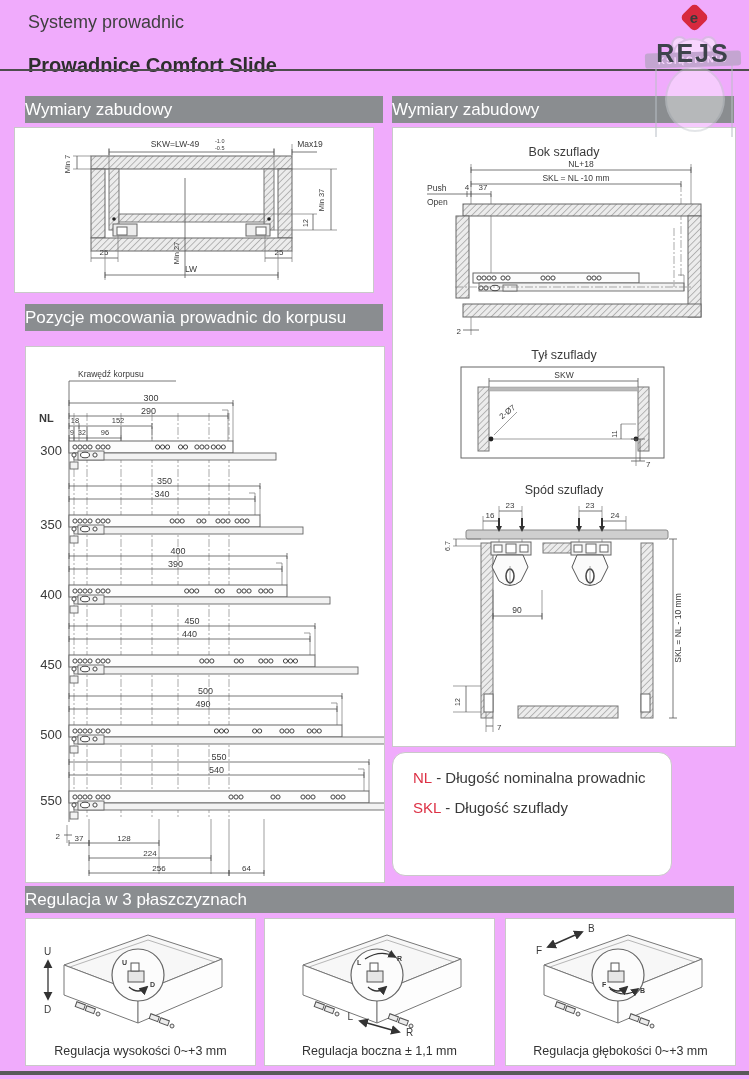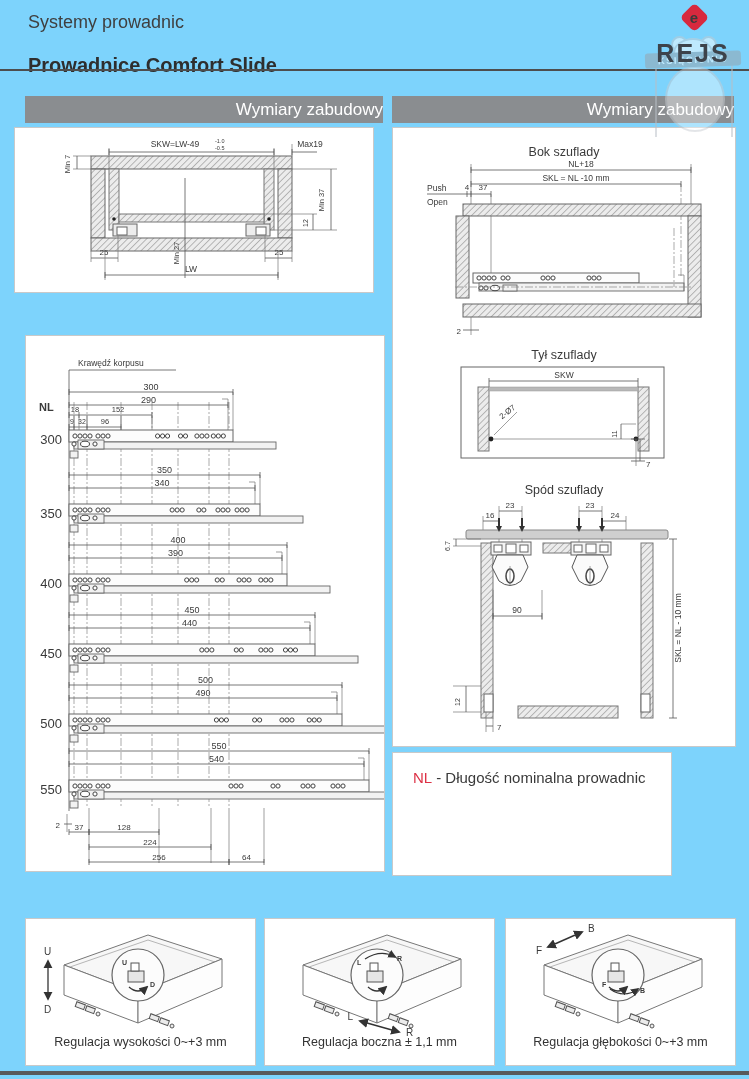--- a/index.html
+++ b/index.html
@@ -1,43 +1,43 @@
 <!DOCTYPE html>
 <html><head>
 <meta charset="utf-8">
 <style>
   html,body{margin:0;padding:0;background:#fff;}
-  .page{position:relative;width:749px;height:1079px;background:#7dd3fc;overflow:hidden;
+  .page{position:relative;width:749px;height:1079px;background:#f0abfc;overflow:hidden;
         font-family:"Liberation Sans",sans-serif;color:#3a3a3a;}
   .titles{position:absolute;left:28px;top:12px;}
   .t1{font-size:18px;color:#3f3f3f;}
   .t2{font-size:20px;font-weight:bold;color:#2e2e2e;margin-top:21px;}
   .hr{position:absolute;left:0;top:69px;width:749px;height:2px;background:#4d4d4d;}
   .bottomline{position:absolute;left:0;top:1071px;width:749px;height:4px;background:#58595b;}
 
   .logo{position:absolute;right:10px;top:2px;width:92px;text-align:center;z-index:11;}
   .logo-word{font-size:25px;font-weight:bold;color:#3d434b;letter-spacing:2px;margin-top:-5px;}
 
   .wm{position:absolute;left:645px;top:36px;width:100px;height:105px;z-index:10;opacity:.5;pointer-events:none;}
   .wm-line{position:absolute;top:26px;width:2px;height:75px;background:#b9bfc6;}
   .wm-ear{position:absolute;top:0;width:13px;height:13px;border:2px solid #c3c8cd;border-radius:50%;background:#fff;}
   .wm-head{position:absolute;left:28px;top:2px;width:36px;height:26px;border:2px solid #c9cdd2;border-radius:50%;background:#fff;}
   .wm-body{position:absolute;left:20px;top:30px;width:56px;height:62px;border:2px solid #c9cdd2;border-radius:50%;background:rgba(255,255,255,.75);}
   .wm-banner{position:absolute;left:0;top:16px;width:96px;height:15px;background:#99a0a7;border-radius:3px;
              color:#fff;font-size:9.5px;font-weight:bold;letter-spacing:1.5px;text-align:center;line-height:15px;transform:rotate(-2deg);}
 
-  .bar{position:absolute;background:#8a8d90;color:#fff;font-size:17px;text-align:right;height:27px;line-height:27px;}
+  .bar{position:absolute;background:#8a8d90;color:#fff;font-size:17px;text-align:left;height:27px;line-height:27px;}
   .panel{position:absolute;border:1px solid #c9c9c9;background:#fff;}
   .panel svg{display:block;}
 
   .legend-box{position:absolute;border:1px solid #c9c9c9;background:#fff;padding:16px 0 0 20px;box-sizing:border-box;}
   .legend-row{font-size:15px;margin-bottom:13px;color:#3a3a3a;}
   .legend-term{color:#dd3246;margin-right:4px;}
 
-  .cap{position:absolute;left:0;bottom:16px;width:100%;text-align:center;font-size:12.5px;color:#333;}
+  .cap{position:absolute;left:0;bottom:7px;width:100%;text-align:center;font-size:12.5px;color:#333;}
 
   
   .dl{stroke:#555;stroke-width:.8;fill:none;}
   .tl{stroke:#777;stroke-width:.7;fill:none;}
   .cl{stroke:#888;stroke-width:.7;fill:none;stroke-dasharray:8 2 2 2;}
   .rail{fill:#fcfcfc;stroke:#666;stroke-width:1;}
   .rail2{fill:#f2f2f2;stroke:#666;stroke-width:.9;}
   .hole{fill:#fff;stroke:#444;stroke-width:1;}
   .outline{fill:none;stroke:#666;stroke-width:1;}
   text.dtx{fill:#3a3a3a;font-family:"Liberation Sans",sans-serif;}
@@ -79,20 +79,22 @@
     <div class="wm-ear" style="left:55px"></div>
     <div class="wm-head"></div>
     <div class="wm-body"></div>
     <div class="wm-banner">KSIĘCIUNIO</div>
   </div>
 
   <div class="hr"></div>
 
   <div class="bar" style="left:25px;top:96px;width:358px;">Wymiary zabudowy</div>
   <div class="bar" style="left:392px;top:96px;width:342px;">Wymiary zabudowy</div>
+  <div class="bar" style="left:25px;top:304px;width:358px;">Pozycje mocowania prowadnic do korpusu</div>
+  <div class="bar" style="left:25px;top:886px;width:709px;">Regulacja w 3 płaszczyznach</div>
 
   <div class="panel" style="left:14px;top:127px;width:358px;height:164px;">
     <svg viewBox="0 0 358 164" width="358" height="164">
       <rect x="76" y="28" width="201" height="13" fill="url(#hatch)" stroke="#666"></rect>
       <rect x="76" y="41" width="14" height="69" fill="url(#hatch)" stroke="#666"></rect>
       <rect x="263" y="41" width="14" height="69" fill="url(#hatch)" stroke="#666"></rect>
       <rect x="76" y="110" width="201" height="13" fill="url(#hatch)" stroke="#666"></rect>
       <rect x="94" y="41" width="10" height="61" fill="url(#hatch)" stroke="#777"></rect>
       <rect x="249" y="41" width="10" height="61" fill="url(#hatch)" stroke="#777"></rect>
       <rect x="104" y="86" width="145" height="8" fill="url(#hatch)" stroke="#777"></rect>
@@ -145,21 +147,21 @@
 
       <line x1="90" y1="123" x2="90" y2="152" class="tl"></line>
         <line x1="263" y1="123" x2="263" y2="152" class="tl"></line>
       <line x1="90" y1="147" x2="263" y2="147" class="dl"></line>
       <line x1="90" y1="144" x2="90" y2="150" class="dl"></line>
         <line x1="263" y1="144" x2="263" y2="150" class="dl"></line>
       <text x="176" y="144" text-anchor="middle" font-size="8.5" class="dtx">LW</text>
     </svg>
   </div>
 
-  <div class="panel" style="left:25px;top:335px;width:358px;height:535px;">
+  <div class="panel" style="left:25px;top:346px;width:358px;height:535px;">
     <svg id="positions-svg" viewBox="0 0 358 535" width="358" height="535">
         <line x1="43" y1="34" x2="43" y2="475" class="dl"></line>
         <line x1="43" y1="34" x2="150" y2="34" class="dl"></line>
         <text x="52" y="30" font-size="8.5" text-anchor="start" class="dtx">Krawędź korpusu</text>
         <text x="13" y="75" font-size="11" text-anchor="start" class="dtx" font-weight="bold">NL</text>
         <line x1="48" y1="66" x2="48" y2="470" class="cl"></line>
         <line x1="61" y1="66" x2="61" y2="470" class="cl"></line>
         <line x1="95" y1="66" x2="95" y2="470" class="cl"></line>
         <line x1="126" y1="66" x2="126" y2="470" class="cl"></line>
         <line x1="152" y1="66" x2="152" y2="470" class="cl"></line>
@@ -589,22 +591,23 @@
         <line x1="60" y1="584" x2="88" y2="584" class="tl"></line>
       <line x1="73" y1="558" x2="73" y2="584" class="dl"></line>
       <text x="67" y="574" text-anchor="middle" font-size="7" class="dtx" transform="rotate(-90 67 574)">12</text>
       <line x1="93" y1="584" x2="93" y2="604" class="tl"></line>
         <line x1="100" y1="590" x2="100" y2="604" class="tl"></line>
       <line x1="93" y1="598" x2="100" y2="598" class="dl"></line>
       <text x="104" y="602" text-anchor="start" font-size="8" class="dtx">7</text>
     </svg>
   </div>
 
-  <div class="legend-box" style="left:392px;top:752px;width:280px;height:124px;">
+  <div class="legend-box" style="left:392px;top:752px;width:280px;height:124px;border-radius:13px;">
     <div class="legend-row"><span class="legend-term">NL</span><span>- Długość nominalna prowadnic</span></div>
+    <div class="legend-row"><span class="legend-term">SKL</span><span>- Długość szuflady</span></div>
   </div>
 
   <svg width="0" height="0" style="position:absolute">
     <defs>
       <g id="isobox">
         <path d="M38,46 L122,16 L196,40 L112,74 Z" fill="#f7f7f7" stroke="#777"></path>
         <path d="M44,48 L122,21 L189,43" fill="none" stroke="#999" stroke-width=".7"></path>
         <path d="M38,46 L112,74 L112,104 L38,76 Z" fill="#fff" stroke="#777"></path>
         <path d="M112,74 L196,40 L196,68 L112,104 Z" fill="#fdfdfd" stroke="#777"></path>
         <g stroke="#555" fill="#ececec">

